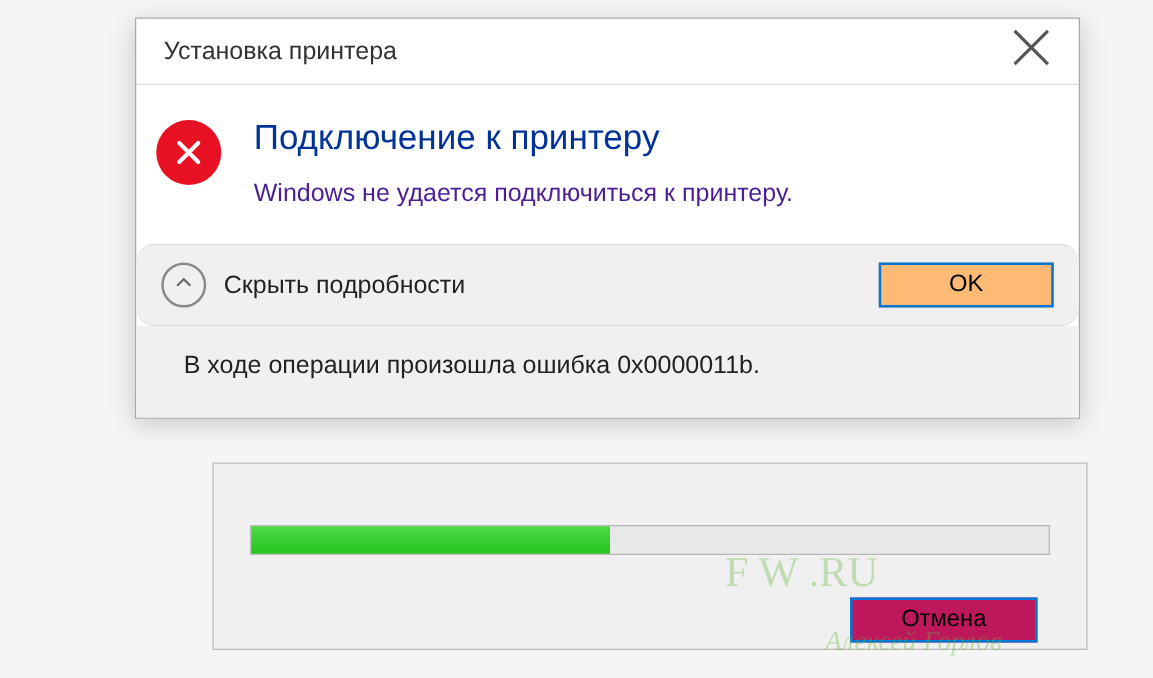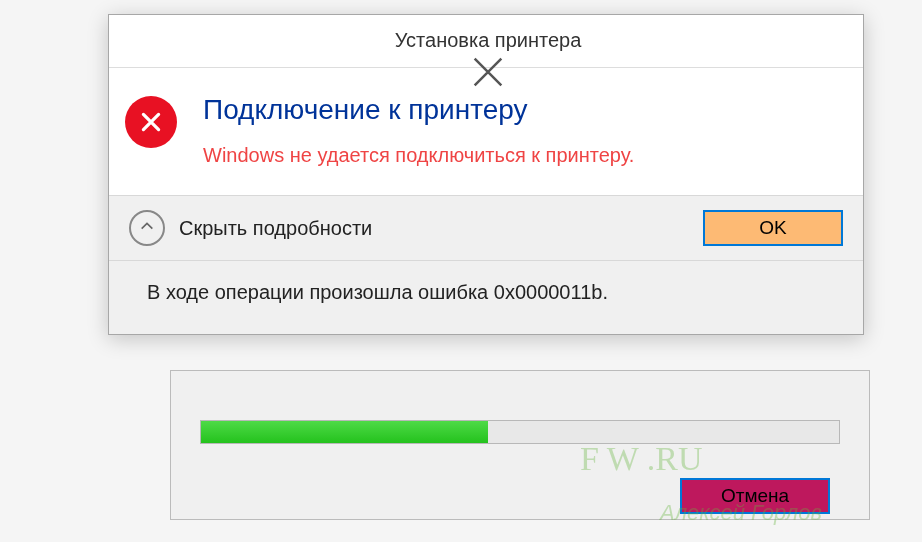--- a/index.html
+++ b/index.html
@@ -62,39 +62,38 @@
       font-family: cursive;
       pointer-events: none;
     }
     .watermark2 {
       position: absolute;
       left: 660px;
       top: 500px;
       font-size: 22px;
       font-style: italic;
       color: rgba(100, 180, 60, 0.35);
-      font-family: Liberation Sans, sans-serif;
+      font-family: Liberation Serif, serif;
       pointer-events: none;
     }
     .dialog {
       position: absolute;
       left: 108px;
       top: 14px;
       width: 756px;
       background: #ffffff;
       border: 1px solid #a7a7a7;
       box-shadow: 0 4px 20px rgba(0,0,0,0.2);
     }
     .titlebar {
       height: 52px;
       display: flex;
       align-items: center;
       justify-content: space-between;
-      padding: 14px 18px 0 22px;
-      flex-direction: column;
+      padding: 0 18px 0 22px;
     }
     .titlebar-title {
       font-size: 20px;
       color: #333;
       font-weight: 400;
     }
     .close-x {
       font-size: 24px;
       color: #555;
       cursor: pointer;
@@ -129,30 +128,31 @@
       flex: 1;
     }
     .heading {
       font-size: 28px;
       color: #003399;
       font-weight: 400;
       margin-bottom: 18px;
     }
     .message {
       font-size: 20px;
-      color: #ef4444;
+      color: #4c1d95;
     }
     .details-bar {
       background: #f0f0f0;
       border-top: 1px solid #d8d8d8;
       border-bottom: 1px solid #d8d8d8;
       padding: 14px 20px;
       display: flex;
       align-items: center;
       justify-content: space-between;
+      border-radius: 15px;
     }
     .details-left {
       display: flex;
       align-items: center;
       gap: 14px;
     }
     .chevron-circle {
       width: 36px;
       height: 36px;
       border: 2px solid #888;

